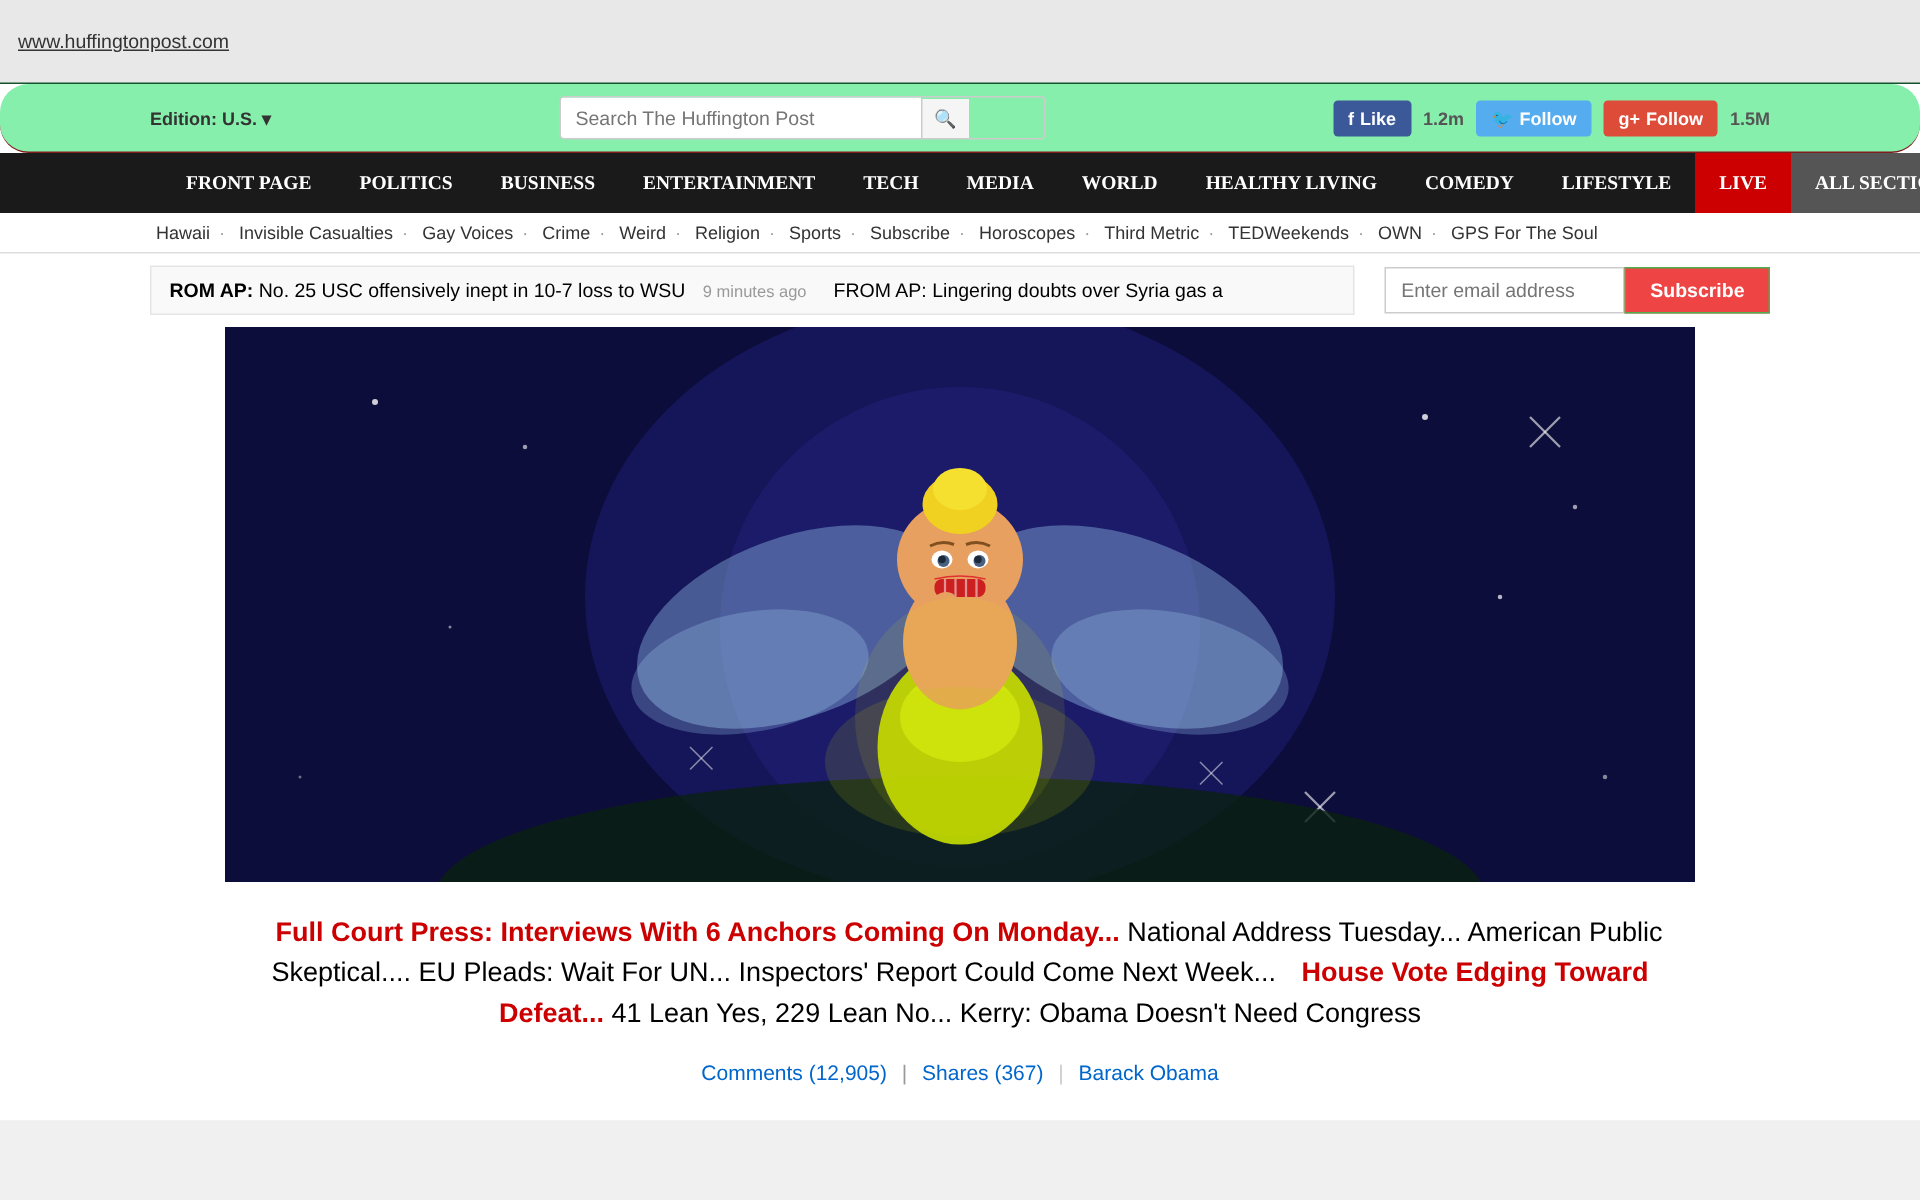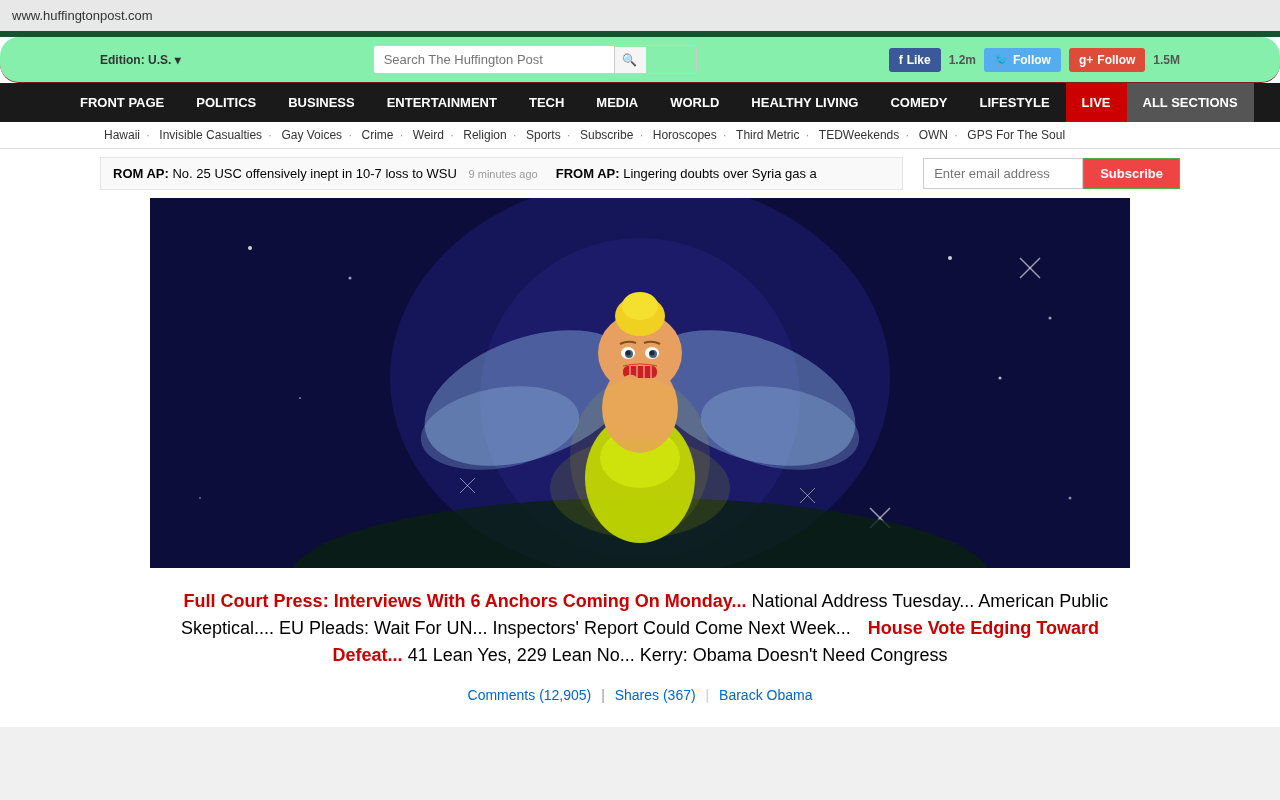--- a/index.html
+++ b/index.html
@@ -1,24 +1,25 @@
 <!DOCTYPE html>
 <html><head>
   <meta charset="utf-8">
   <style>
     * { margin: 0; padding: 0; box-sizing: border-box; }
     body { font-family: Arial, Helvetica, sans-serif; background: #f0f0f0; width: 1280px; }
 
     
     .browser-bar {
       background: #e8e8e8;
-      border-bottom: 6px solid #14532d;
-      padding: 8px 12px;
+      border-bottom: 1px solid #14532d;
+      padding: 20px 12px;
       font-size: 13px;
       color: #333;
+      text-decoration: underline;
     }
 
     
     .page-wrapper {
       background: #fff;
       max-width: 1280px;
       margin: 0 auto;
     }
 
     
@@ -105,21 +106,22 @@
       font-weight: bold;
       border-radius: 3px;
       cursor: pointer;
     }
 
     
     .main-nav {
       background: #1a1a1a;
       display: flex;
       align-items: flex-end;
-      padding: 0 64px;
+      padding: 0 108px;
+      font-family: Liberation Serif, serif;
     }
     .nav-item {
       color: #fff;
       font-size: 13px;
       font-weight: bold;
       padding: 12px 16px;
       cursor: pointer;
       text-decoration: none;
       white-space: nowrap;
       text-transform: uppercase;
@@ -313,21 +315,21 @@
     <a>OWN</a><span class="dot">·</span>
     <a>GPS For The Soul</a>
   </div>
 
   <div class="ticker-wrap">
     <div class="ticker-block">
       <span style="font-weight:bold;">ROM AP:</span>
       <span>No. 25 USC offensively inept in 10-7 loss to WSU</span>
       <span style="color:#999;font-size:11px;margin-left:8px;">9 minutes ago</span>
       &nbsp;&nbsp;&nbsp;
-      <span style="font-weight:bold;">FROM AP:</span>
+      <span style="font-weight:normal;">FROM AP:</span>
       <span>Lingering doubts over Syria gas a</span>
     </div>
     <div class="subscribe-block">
       <input type="email" style="border: 1px solid rgb(204, 204, 204); padding: 7px 10px; font-size: 13px; width: 160px; outline: none; color: rgb(153, 153, 153);" placeholder="Enter email address">
       <button style="background:#ef4444;color:#fff;border:1px solid #4cae4c;padding:7px 16px;font-size:13px;font-weight:bold;cursor:pointer;">Subscribe</button>
     </div>
   </div>
 
   <div class="content-area">
 

